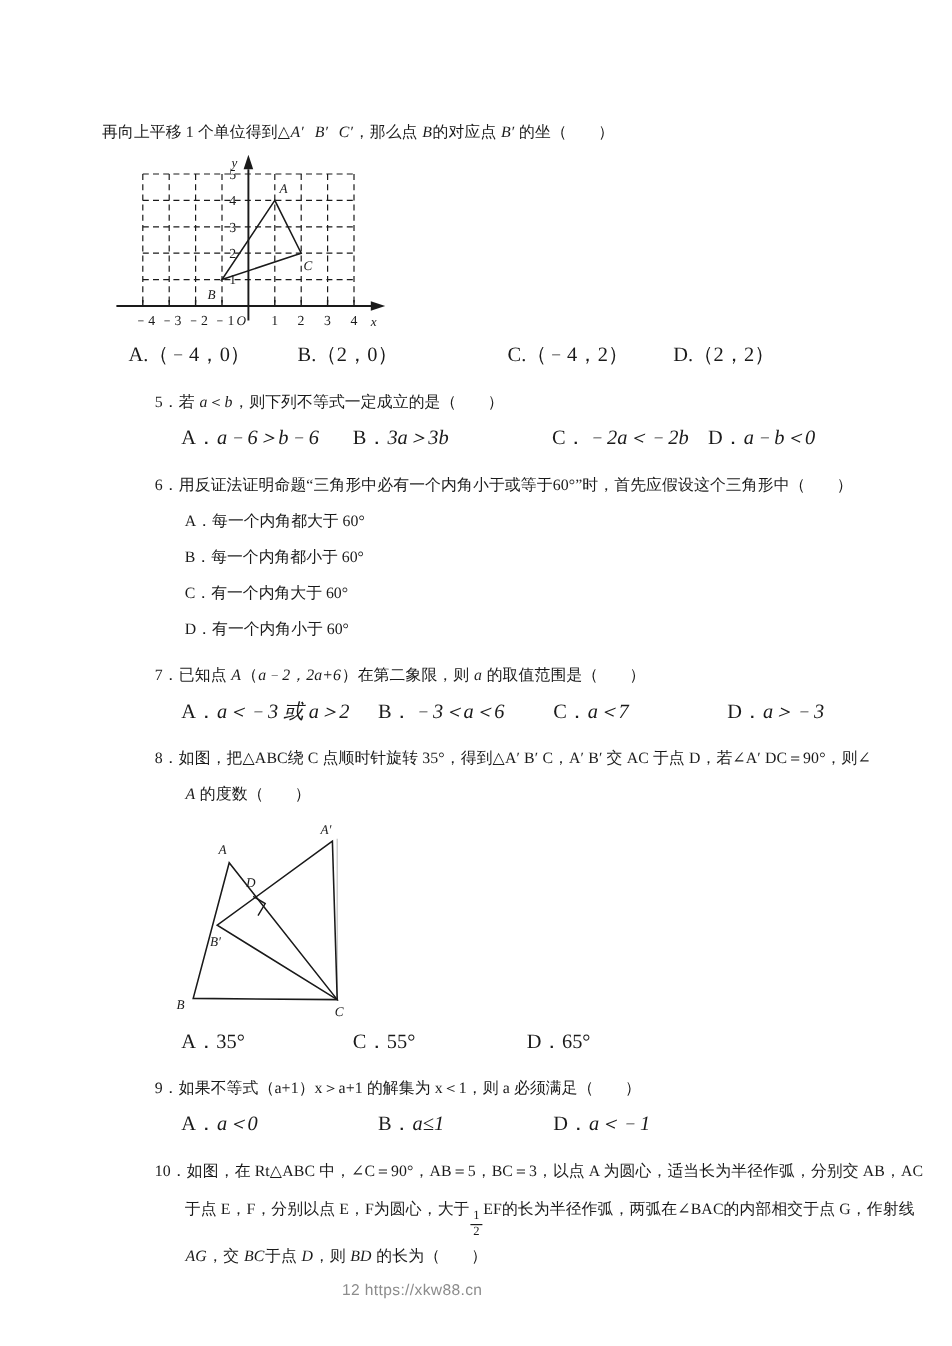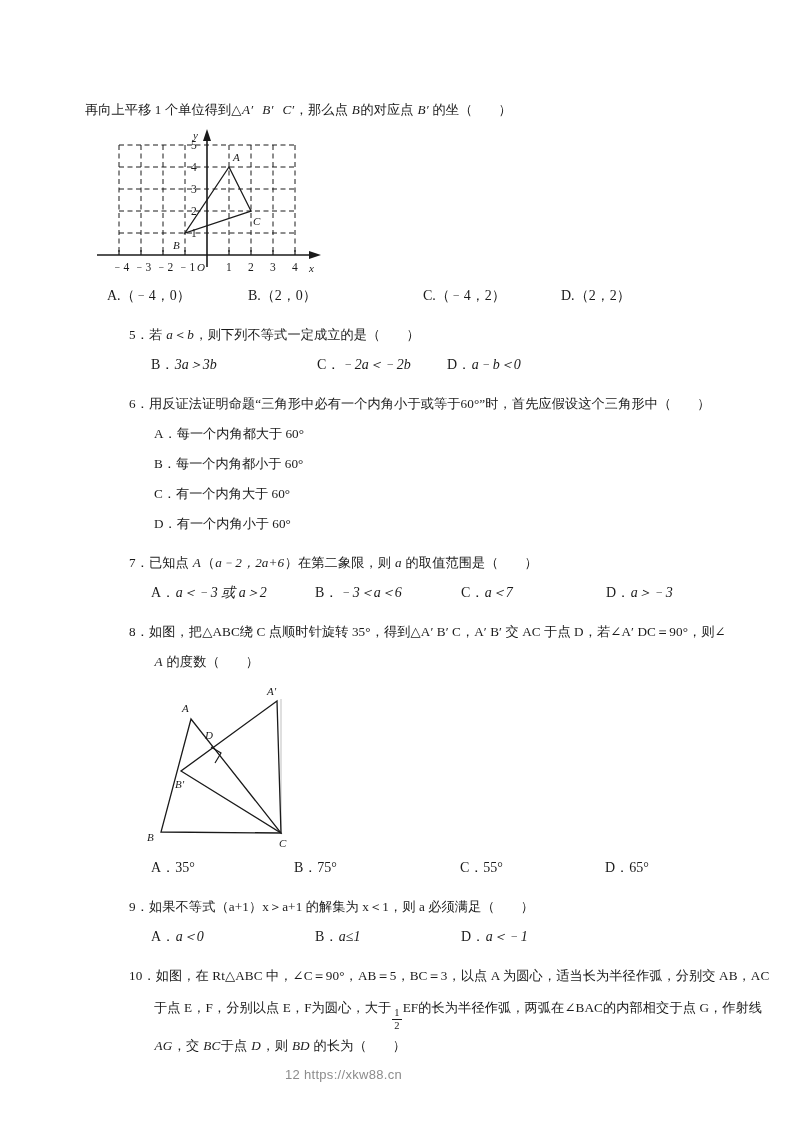--- a/index.html
+++ b/index.html
@@ -32,21 +32,21 @@
   }
   .qtext { display: inline; }
   .qnum { display: inline; }
   .it {
     font-style: italic;
     font-family: "Liberation Serif", "DejaVu Serif", serif;
     padding: 0 0.5px;
   }
   .opt-row {
     display: flex;
-    font-size: 14px;
+    font-size: 17px;
     line-height: 30px;
     margin-left: 22px;
   }
   .opt {
     white-space: nowrap;
   }
   .stacked-opt {
     font-size: 13.2px;
     line-height: 30px;
     margin-left: 25px;
@@ -188,20 +188,21 @@
     <span class="opt" style="width:175px"><span>B.</span><span>（2，0）</span></span>
     <span class="opt" style="width:138px"><span>C.</span><span>（﹣4，2）</span></span>
     <span class="opt"><span>D.</span><span>（2，2）</span></span>
   </div>
 
   <div class="q-block">
     <div class="qline">
       <span class="qnum">5．</span><span>若 </span><span class="it">a</span><span>＜</span><span class="it">b</span><span>，则下列不等式一定成立的是（</span><span class="gap"></span><span>）</span>
     </div>
     <div class="opt-row">
+      <span class="opt" style="width:143px"><span>A．</span><span class="it">a﹣6＞b﹣6</span></span>
       <span class="opt" style="width:166px"><span>B．</span><span class="it">3a＞3b</span></span>
       <span class="opt" style="width:130px"><span>C．</span><span class="it">﹣2a＜﹣2b</span></span>
       <span class="opt"><span>D．</span><span class="it">a﹣b＜0</span></span>
     </div>
   </div>
 
   <div class="q-block">
     <div class="qline">
       <span class="qnum">6．</span><span>用反证法证明命题“三角形中必有一个内角小于或等于60°”时，首先应假设这个三角形中（</span><span class="gap"></span><span>）</span>
     </div>
@@ -246,21 +247,20 @@
         <text class="lbl" x="128" y="14">A′</text>
         <text class="lbl" x="8" y="160">B</text>
         <text class="lbl" x="36" y="107">B′</text>
         <text class="lbl" x="140" y="166">C</text>
         <text class="lbl" x="66" y="58">D</text>
       </svg>
     </div>
 
     <div class="opt-row" style="margin-top:2px;">
       <span class="opt" style="width:143px"><span>A．</span><span>35°</span></span>
-      <span class="opt" style="width:166px"><span>B．</span><span>75°</span></span>
       <span class="opt" style="width:145px"><span>C．</span><span>55°</span></span>
       <span class="opt"><span>D．</span><span>65°</span></span>
     </div>
   </div>
 
   <div class="q-block">
     <div class="qline">
       <span class="qnum">9．</span><span>如果不等式（a+1）x＞a+1 的解集为 x＜1，则 a 必须满足（</span><span class="gap"></span><span>）</span>
     </div>
     <div class="opt-row">

